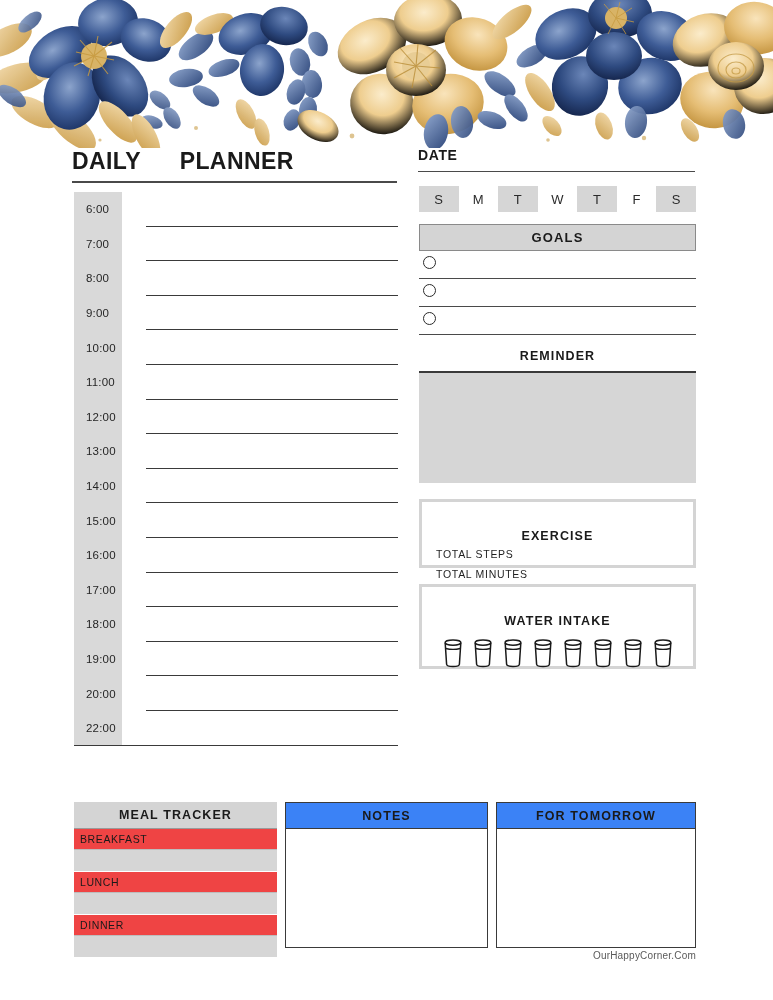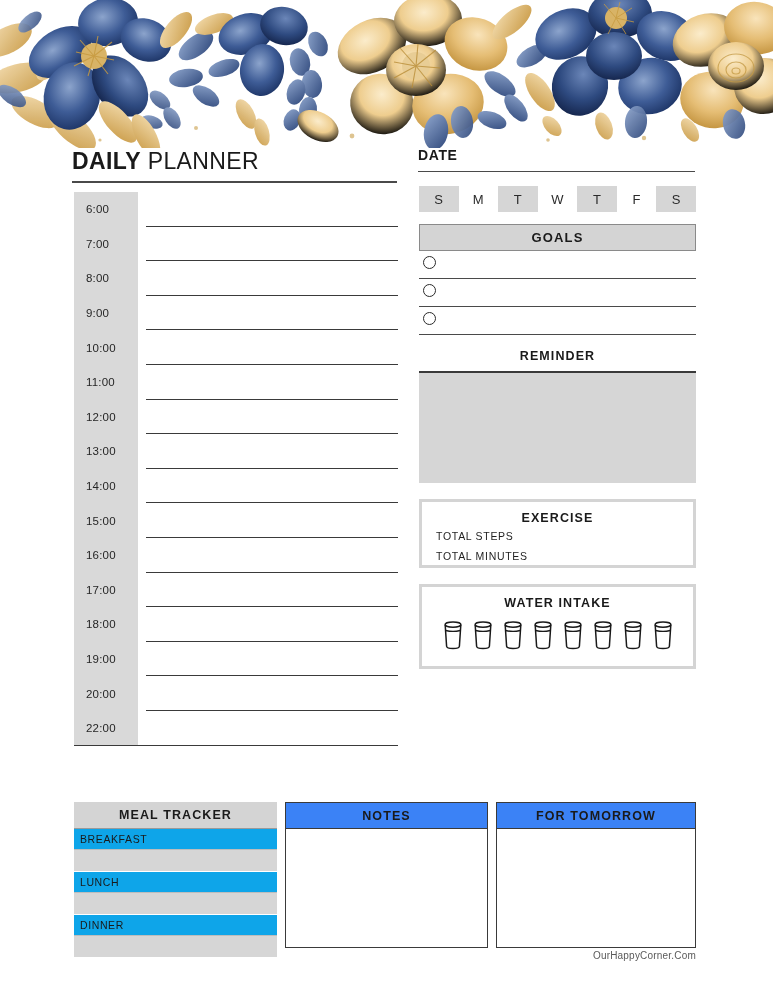--- a/index.html
+++ b/index.html
@@ -11,37 +11,37 @@
   .page{position:relative;width:773px;height:1000px;}
 
   
   .floral{position:absolute;left:0;top:0;width:773px;height:148px;overflow:hidden;}
   .floral svg{display:block;}
 
   
   .title-row{position:absolute;left:72px;top:150px;width:330px;}
   .title{font-size:23px;letter-spacing:.4px;white-space:nowrap;line-height:1;}
   .title .b{font-weight:700;}
-  .title .l{font-weight:400;}
+  .title .l{font-weight:700;margin-left:32px;}
   .title-rule{margin-top:8px;border-bottom:2px solid #4a4a4a;width:325px;}
 
   .date-row{position:absolute;left:418px;top:148px;width:277px;}
   .date-label{font-size:14px;font-weight:700;letter-spacing:.6px;line-height:1;}
   .date-rule{margin-top:9px;border-bottom:1.5px solid #4a4a4a;width:277px;}
 
   
   .days{position:absolute;left:419px;top:186px;width:277px;display:flex;gap:0;}
   .day{width:39.6px;height:26px;display:flex;align-items:center;justify-content:center;
        font-size:13px;color:#2b2b2b;letter-spacing:.5px;}
   .day.fill{background:#d6d6d6;}
 
   
   .schedule{position:absolute;left:74px;top:192px;width:324px;}
   .slot{position:relative;height:34.6px;}
-  .slot .timecell{position:absolute;left:0;top:0;width:64px;height:34.6px;
+  .slot .timecell{position:absolute;left:0;top:0;width:48px;height:34.6px;
       background:#d9d9d9;box-sizing:border-box;display:flex;align-items:center;}
   .slot .timecell span{padding-left:12px;font-size:11.5px;color:#262626;letter-spacing:.2px;}
   .slot .line{position:absolute;left:72px;right:0;bottom:0;border-bottom:1.4px solid #3a3a3a;}
   .slot .fullline{position:absolute;left:0;right:0;bottom:0;border-bottom:1.4px solid #3a3a3a;}
 
   
   .rcol{position:absolute;left:419px;top:224px;width:277px;}
 
   .goals-head{height:27px;background:#d4d4d4;border:1px solid #8a8a8a;
       display:flex;align-items:center;justify-content:center;
@@ -50,34 +50,34 @@
   .goal-row .circle{position:absolute;left:4px;top:5px;width:13px;height:13px;
       border:1.4px solid #2b2b2b;border-radius:50%;box-sizing:border-box;background:#fff;}
 
   .sec-title{text-align:center;font-size:12.5px;font-weight:700;letter-spacing:1.1px;}
 
   .reminder-wrap{margin-top:14px;}
   .reminder-rule{border-bottom:2px solid #3a3a3a;margin-top:8px;}
   .reminder-box{height:110px;background:#d6d6d6;}
 
   .boxsec{border:3px solid #d4d4d4;background:#fff;box-sizing:border-box;}
-  .boxsec .hd{text-align:center;font-size:12.5px;font-weight:700;letter-spacing:1.1px;padding-top:9px;}
+  .boxsec .hd{text-align:center;font-size:12.5px;font-weight:700;letter-spacing:1.1px;padding-top:27px;}
   .exercise{margin-top:16px;height:69px;}
   .exercise .ln{font-size:10.5px;letter-spacing:.7px;padding-left:14px;margin-top:8px;color:#1f1f1f;}
   .exercise .ln2{margin-top:5px;}
 
   .grateful{margin-top:16px;height:85px;}
   .water{margin-top:16px;height:85px;}
   .glasses{display:flex;justify-content:center;gap:8px;margin-top:10px;}
 
   
   .meal{position:absolute;left:74px;top:802px;width:203px;}
   .meal-head{height:26px;background:#d4d4d4;display:flex;align-items:center;justify-content:center;
       font-size:12.5px;font-weight:700;letter-spacing:1.1px;border-bottom:1px solid #9a9a9a;}
-  .meal-label{height:21px;background:#0ea5e9;display:flex;align-items:center;
+  .meal-label{height:21px;background:#ef4444;display:flex;align-items:center;
       font-size:10.5px;letter-spacing:.6px;padding-left:6px;box-sizing:border-box;
       border-bottom:1px solid #bdbdbd;}
   .meal-blank{height:21px;background:#d6d6d6;border-bottom:1px solid #fff;}
 
   .notes{position:absolute;left:285px;top:802px;width:203px;height:146px;
       border:1.6px solid #3a3a3a;box-sizing:border-box;background:#fff;}
   .tomorrow{position:absolute;left:496px;top:802px;width:200px;height:146px;
       border:1.6px solid #3a3a3a;box-sizing:border-box;background:#fff;}
   .panel-head{height:25px;background:#3b82f6;border-bottom:1.6px solid #3a3a3a;
       display:flex;align-items:center;justify-content:center;

